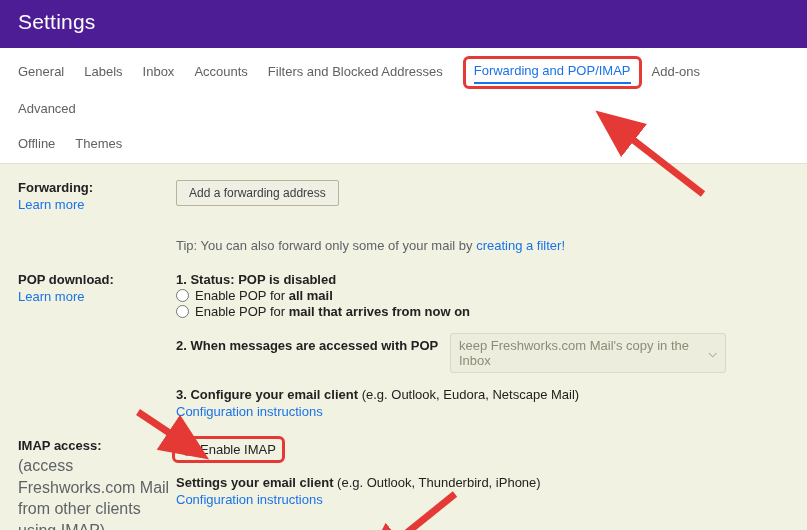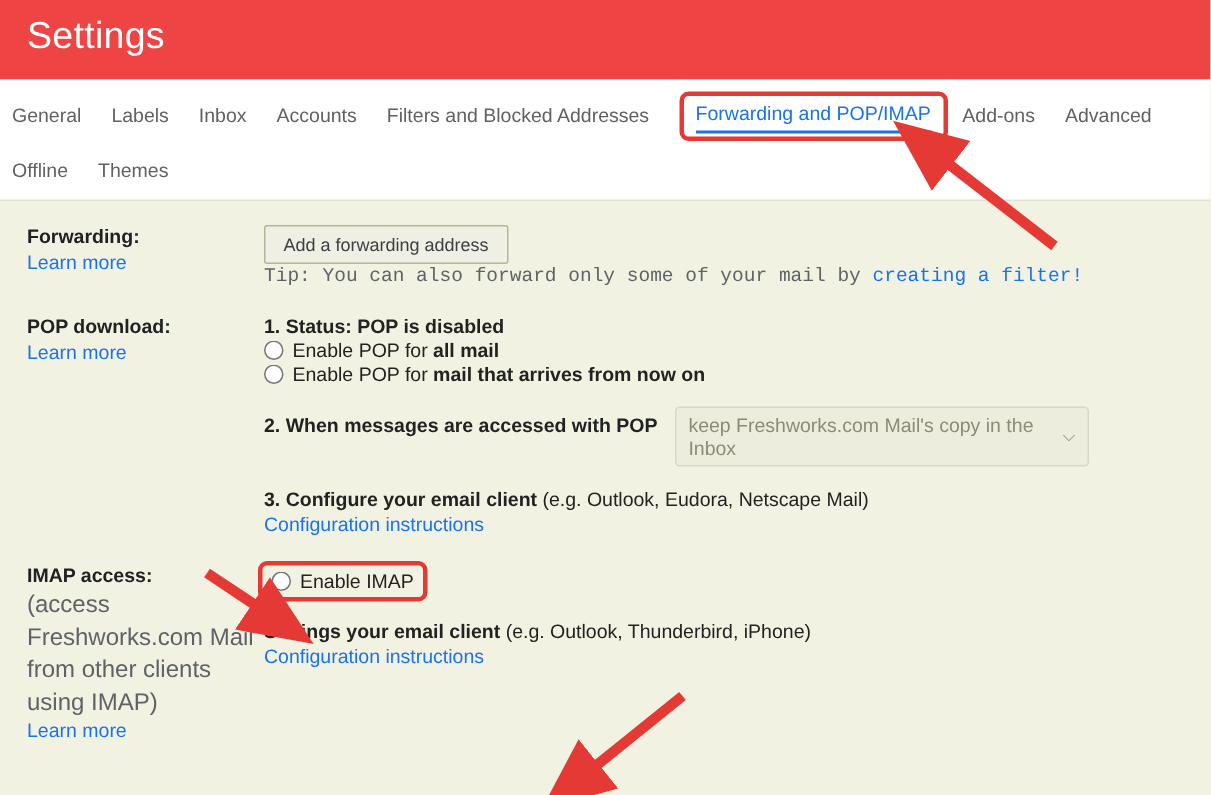--- a/index.html
+++ b/index.html
@@ -5,31 +5,31 @@
   * { box-sizing: border-box; }
   body {
     margin: 0;
     font-family: Arial, Helvetica, sans-serif;
     font-size: 13px;
     color: #222;
     background: #f1f2e1;
     width: 807px;
   }
   .titlebar {
-    background: #ef4444;
+    background: #4c1d95;
     color: #fff;
-    font-size: 25px;
+    font-size: 21px;
     padding: 10px 18px 14px;
     font-weight: 400;
     letter-spacing: 0.2px;
   }
   .tabs {
     background: #fff;
     border-bottom: 1px solid #e2e4d0;
-    padding: 8px 10px 0 8px;
+    padding: 8px 10px 0 18px;
     display: flex;
     flex-wrap: wrap;
     gap: 0;
     align-items: flex-start;
   }
   .tab {
     color: #616161;
     font-size: 13px;
     padding: 8px 10px 12px 0;
     margin-right: 10px;
@@ -60,21 +60,21 @@
   .btn {
     display: inline-block;
     background: #efefe3;
     border: 1px solid #b7b49a;
     color: #3c4043;
     font-size: 12px;
     padding: 5px 12px;
     cursor: pointer;
     border-radius: 2px;
   }
-  .tip { color: #5f6368; margin-top: 0; font-family: Liberation Mono, monospace; }
+  .tip { color: #5f6368; margin-top: 32px; }
   .link { color: #1a73e8; cursor: pointer; }
   .bold { font-weight: bold; }
   .radio-row { display: flex; align-items: center; margin: 1px 0; }
   .radio-row input { margin: 0 6px 0 0; accent-color: #1a73e8; }
   .select {
     display: inline-flex;
     align-items: center;
     justify-content: space-between;
     background: #eceddd;
     color: #8a8d76;

